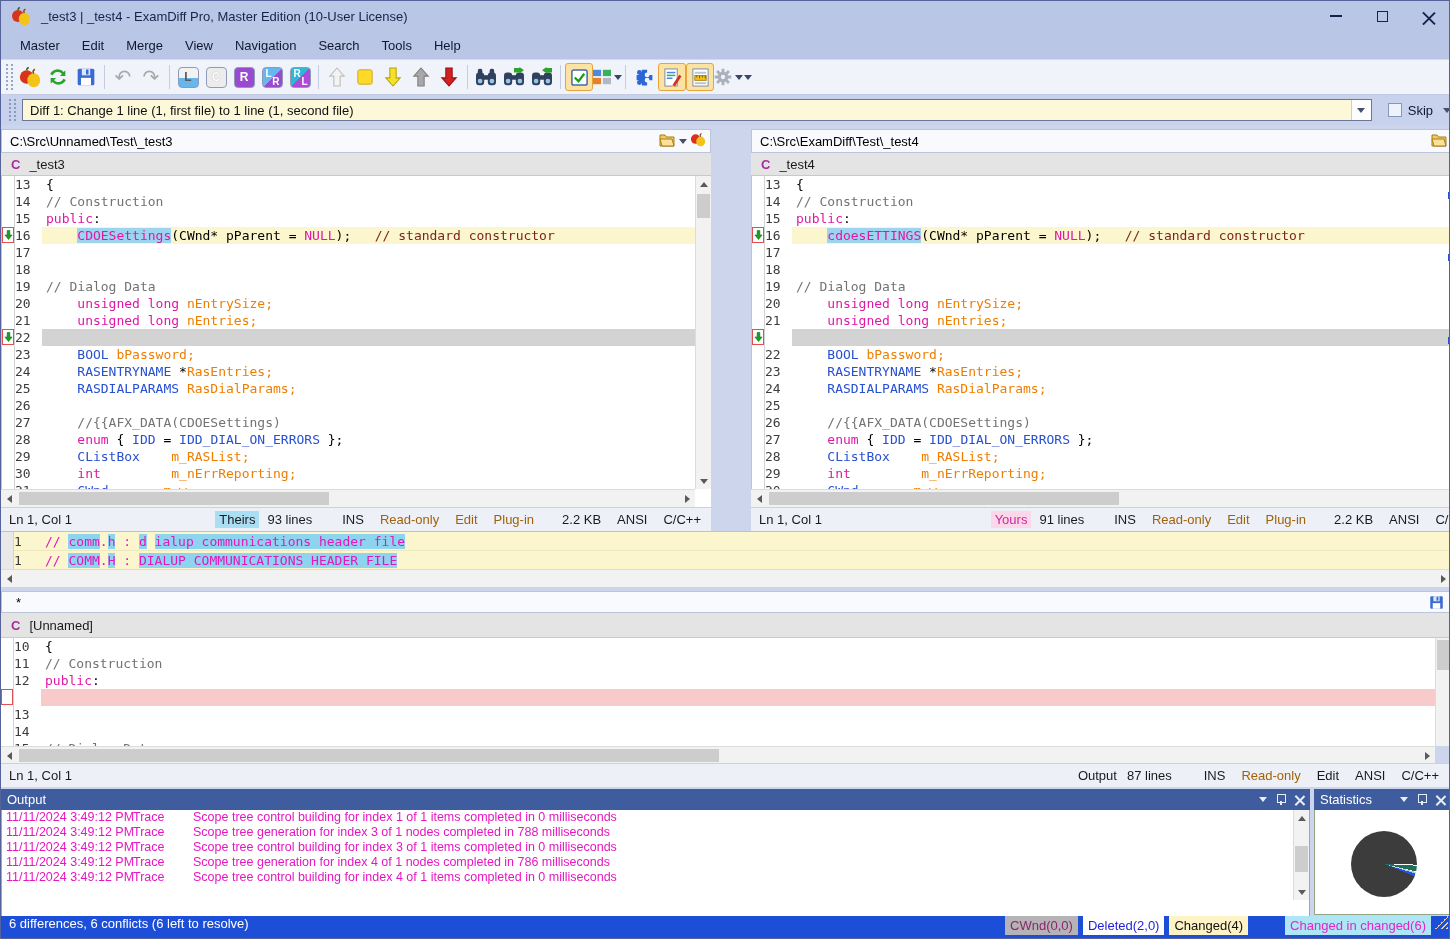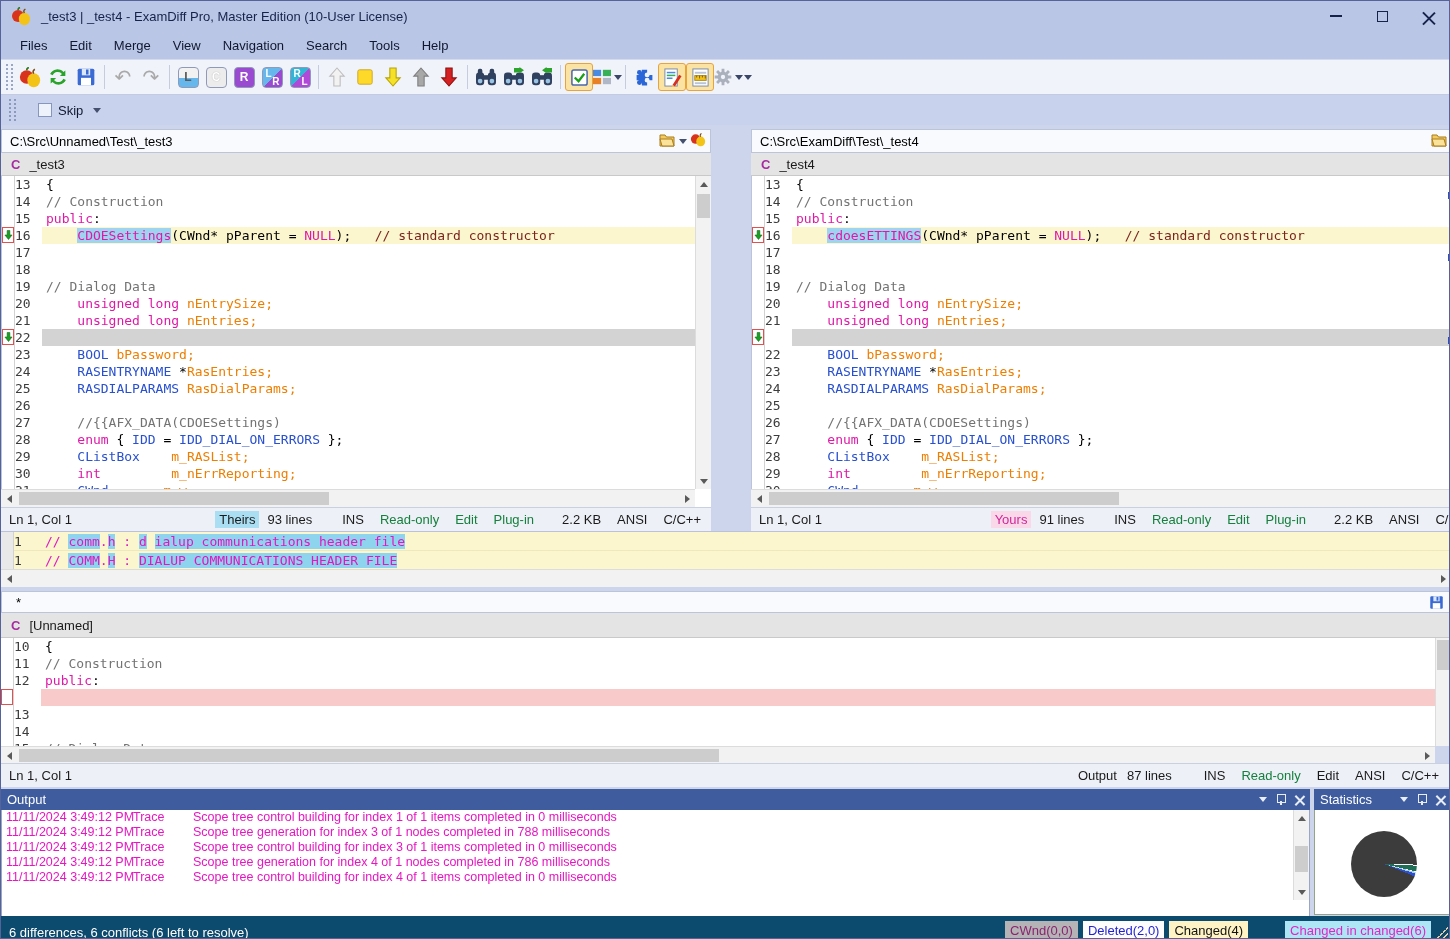--- a/index.html
+++ b/index.html
@@ -82,21 +82,21 @@
   .tri-rt { width:0; height:0; border-top:4px solid transparent; border-bottom:4px solid transparent; border-left:5px solid #5a5a5a; }
 
   .hscroll { position:absolute; height:18px; background:#f2f2f2; border-top:1px solid #dcdcdc; }
   .hscroll .sb-left,.hscroll .sb-right { position:absolute; top:0; width:16px; height:17px; display:flex; align-items:center; justify-content:center; }
   .hscroll .sb-left { left:0; } .hscroll .sb-right { right:0; }
   .hthumb { position:absolute; top:2px; height:13px; background:#cdcdcd; }
 
   .pane-status { position:absolute; left:0; bottom:0; right:0; height:24px; background:#edf0f7; border-top:1px solid #c8d0e2;
                  display:flex; align-items:center; font-size:13px; color:#1a1a1a; padding:0 10px 0 8px; }
   .sitems { margin-left:auto; display:flex; align-items:center; }
-  .sitem.dim { color:#15803d; }
+  .sitem.dim { color:#a16207; }
   .chip-theirs { background:#aadef2; padding:1px 4px; }
   .chip-yours { background:#fad8ea; color:#d02898; padding:1px 4px; }
 
   .splitter { position:absolute; left:710px; top:128px; width:8px; height:402px; background:#cdd5ec; }
 
   
   .inspector { position:absolute; left:0; top:530px; width:1450px; height:38px; background:#fcf6cf; border-top:1px solid #b9c2da; }
   .irow { display:flex; height:19px; font:13px/19px "DejaVu Sans Mono", monospace; border-bottom:1px solid #eee8bc; }
   .irow .g-marker { height:19px; background:#e9e9e9; }
   .irow .g-num { background:transparent; }
@@ -133,22 +133,22 @@
   .log-time { width:131px; padding-left:4px; flex:none; }
   .log-level { width:60px; flex:none; }
   .log-msg { padding-left:0; }
   .out-vscroll { position:absolute; right:0; top:0; width:16px; height:90px; background:#f2f2f2; border-left:1px solid #dcdcdc; }
   .out-hscroll { position:absolute; left:0; bottom:0; width:1291px; height:14px; background:#f2f2f2; border-top:1px solid #dcdcdc; }
   .out-hscroll .sb-left,.out-hscroll .sb-right { width:14px; height:13px; }
   .stats-body { height:105px; background:#fff; border:1px solid #94a587; border-top:none; position:relative; }
   .pie { position:absolute; left:36px; top:21px; width:66px; height:66px; border-radius:50%; }
 
   
-  .statusbar { position:absolute; left:0; top:915px; width:1450px; height:24px; background:#0c4a6e; color:#fff;
-               display:flex; align-items:flex-end; font-size:13px; padding-left:8px; }
+  .statusbar { position:absolute; left:0; top:915px; width:1450px; height:24px; background:#1d4ed8; color:#fff;
+               display:flex; align-items:flex-start; font-size:13px; padding-left:8px; }
   .badges { margin-left:auto; display:flex; align-items:center; gap:5px; margin-right:4px; }
   .badge { font-size:13px; padding:1px 5px; line-height:17px; }
   .grip { width:13px; height:13px; margin-right:3px; background:
           linear-gradient(135deg, transparent 0 50%, #e8c9a8 50% 57%, transparent 57% 71%, #e8c9a8 71% 78%, transparent 78% 92%, #e8c9a8 92% 100%); }
 
   .diff-tick { position:absolute; left:1447px; width:3px; height:7px; background:#2a50d0; }
 </style>
 </head>
 <body>
 
@@ -171,21 +171,21 @@
       <div class="win-btn">
           <span class="wb-max"></span>
         </div>
       <div class="win-btn">
           <span class="wb-close"></span>
         </div>
     </div>
   </div>
 
   <div class="menubar" id="menubar">
-      <span class="menu-item">Files</span>
+      <span class="menu-item">Master</span>
       <span class="menu-item">Edit</span>
       <span class="menu-item">Merge</span>
       <span class="menu-item">View</span>
       <span class="menu-item">Navigation</span>
       <span class="menu-item">Search</span>
       <span class="menu-item">Tools</span>
       <span class="menu-item">Help</span>
     </div>
 
   <div class="toolbar" id="toolbar">
@@ -398,20 +398,26 @@
             </g>
           </svg>
         </span>
         <span class="tb-caret"></span>
       </div>
       <span class="tb-caret"></span>
     </div>
 
   <div class="diffbar">
     <span class="db-grip"></span>
+    <div class="diff-combo">
+      <span>Diff 1: Change 1 line (1, first file) to 1 line (1, second file)</span>
+      <span class="combo-btn">
+          <span class="caret-down"></span>
+        </span>
+    </div>
     <span class="skip-box"></span>
     <span class="skip-label">Skip</span>
     <span class="caret-down db-caret"></span>
   </div>
 
   <div class="pane pane-left">
     <div class="path-bar">
       <span>C:\Src\Unnamed\Test\_test3</span>
       <span class="path-tools">
         <span><svg width="17" height="14" viewBox="0 0 17 14">

